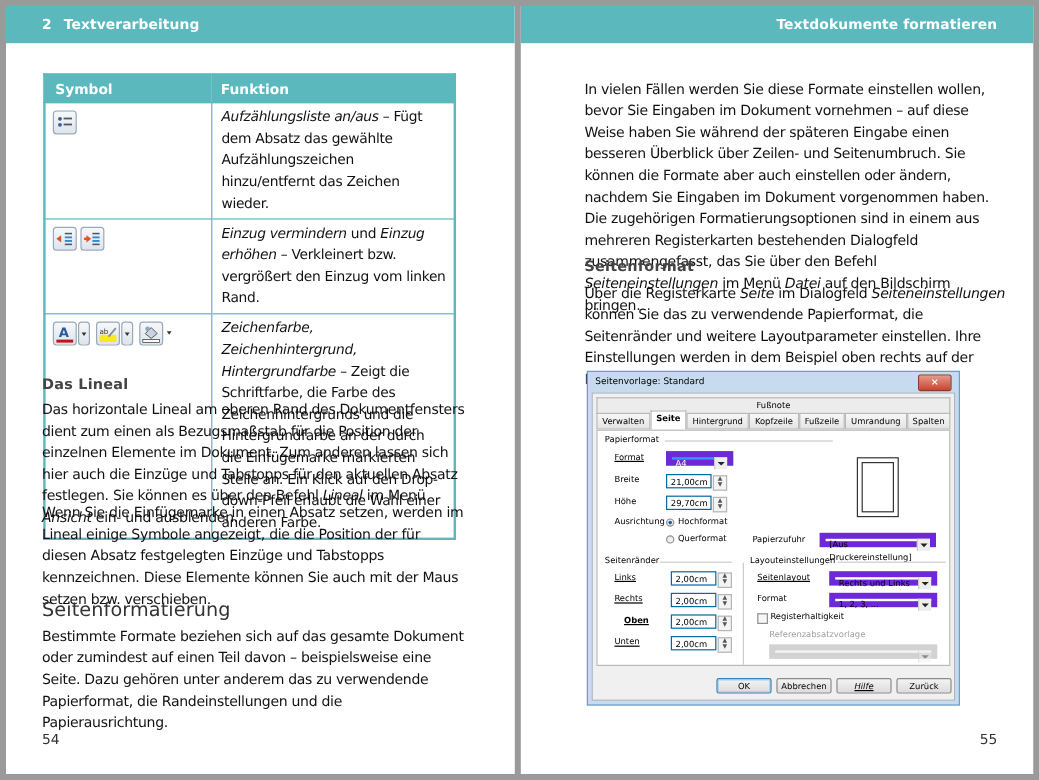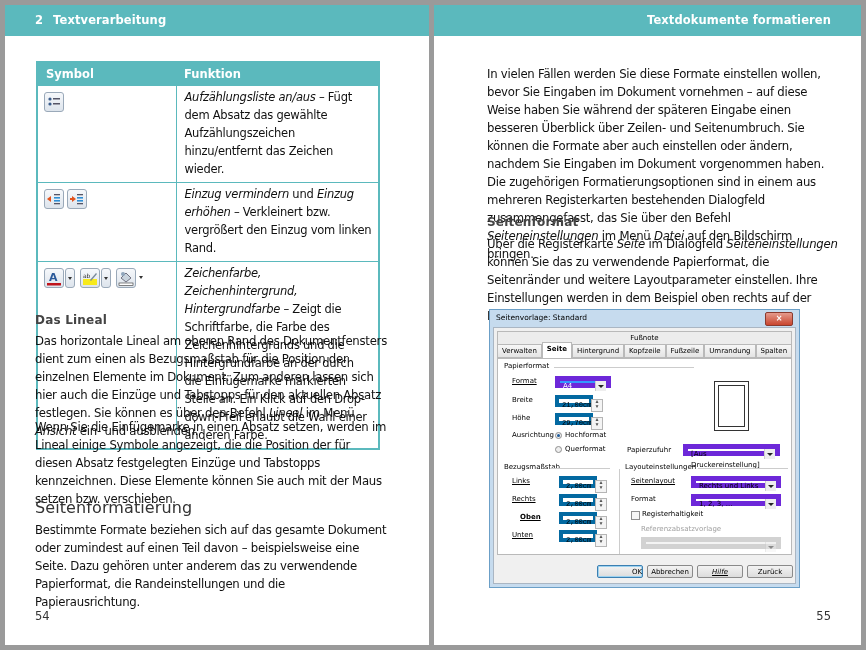--- a/index.html
+++ b/index.html
@@ -37,35 +37,35 @@
   .dlg-inner { position:absolute; left:3px; top:17px; right:3px; bottom:3px; background:#f0f0f0; border:1px solid #aab6c3; }
   .tabrow1 { position:absolute; left:3px; right:3px; top:3px; height:13px; background:#ececec; border:1px solid #b9b9b9; border-bottom:none; font-size:7px; text-align:center; line-height:13px; }
   .tabrow2 { position:absolute; left:3px; right:3px; top:16px; height:14px; display:flex; }
   .tab { flex:1 1 auto; border:1px solid #b9b9b9; background:linear-gradient(#f7f7f7,#e4e4e4); font-size:7px; text-align:center; line-height:13px; color:#000; }
   .tab.active { background:#fff; font-weight:bold; border-bottom-color:#fff; margin-top:-2px; height:17px; }
   .tabpanel { position:absolute; left:3px; right:3px; top:30px; bottom:28px; background:#fff; border:1px solid #b9b9b9; }
   .grp-label { position:absolute; font-size:7px; color:#000; }
   .grp-line { position:absolute; height:1px; background:#ccc; }
   .lbl { position:absolute; font-size:7px; color:#000; }
   .u { text-decoration:underline; }
-  .field { position:absolute; height:12px; border:4px solid #0369a1; background:#fff; font-size:7px; line-height:12px; padding-left:3px; box-sizing:border-box;font-family:Liberation Mono, monospace; }
+  .field { position:absolute; height:12px; border:1px solid #0369a1; background:#fff; font-size:7px; line-height:12px; padding-left:3px; box-sizing:border-box; }
   .spin { position:absolute; right:-14px; top:0; width:10px; height:11px; border:1px solid #b5b5b5; background:#f4f4f4; font-size:5px; line-height:5px; text-align:center; color:#555; }
   .sel { position:absolute; height:12px; border:5px solid #6d28d9; background:#fff; font-size:7px; line-height:11px; padding-left:3px; box-sizing:border-box; }
   .sel .arr { position:absolute; right:0; top:0; width:10px; height:10px; border-left:1px solid #ccc; background:#eee; }
   .sel .arr::after { content:""; position:absolute; left:2px; top:4px; border-left:3px solid transparent; border-right:3px solid transparent; border-top:3px solid #222; }
   .sel.hl { background:#3399ff; color:#fff; }
   .sel.disabled { background:#f4f4f4; border-color:#d2d2d2; }
   .radio { position:absolute; width:7px; height:7px; border-radius:50%; border:1px solid #8f8f8f; background:#eee; box-sizing:border-box; }
   .radio.on::after { content:""; position:absolute; left:1px; top:1px; width:3px; height:3px; border-radius:50%; background:#1c5a9c; }
   .check { position:absolute; width:7px; height:7px; border:1px solid #8f8f8f; background:#f6f6f6; }
   .preview { position:absolute; left:216px; top:22px; width:33px; height:48px; border:1px solid #333; }
   .preview::after { content:""; position:absolute; left:3px; top:3px; right:3px; bottom:3px; border:1px solid #333; }
   .vline { position:absolute; width:1px; background:#ccc; }
   .dbtn { position:absolute; bottom:5px; height:13px; width:46px; border:1px solid #8a8a8a; border-radius:2px; background:linear-gradient(#f3f3f3,#dcdcdc); font-size:7px; text-align:center; line-height:12px; box-sizing:border-box; }
-  .dbtn.primary { border-color:#3c7fb1; box-shadow:inset 0 0 0 1px #9cd2f0;text-align:right; }
+  .dbtn.primary { border-color:#3c7fb1; box-shadow:inset 0 0 0 1px #9cd2f0; }
   .dimmed { color:#a0a0a0; }
 </style>
 </head>
 <body>
 
 <div class="page" id="page-left">
   <div class="header-band">
     <div class="header-text">
       <span class="hnum">2</span><span>Textverarbeitung</span>
     </div>
@@ -187,21 +187,21 @@
         <div class="field" style="left:57px; top:54px; width:38px;"><span>29,70cm</span><span class="spin">▲<br>▼</span></div>
         <div class="lbl" style="left:14px; top:72px;">Ausrichtung</div>
         <div class="radio on" style="left:57px; top:73px;"></div>
         <div class="lbl" style="left:67px; top:72px;">Hochformat</div>
         <div class="radio" style="left:57px; top:87px;"></div>
         <div class="lbl" style="left:67px; top:86px;">Querformat</div>
         <div class="lbl" style="left:129px; top:87px;">Papierzufuhr</div>
         <div class="sel" style="left:185px; top:85px; width:97px;"><span>[Aus Druckereinstellung]</span><span class="arr"></span></div>
         <div class="preview"></div>
 
-        <div class="grp-label" style="left:6px; top:104px;">Bezugsmaßstab</div>
+        <div class="grp-label" style="left:6px; top:104px;">Seitenränder</div>
         <div class="grp-line" style="left:52px; top:109px; width:60px;"></div>
         <div class="lbl u" style="left:14px; top:118px;">Links</div>
         <div class="field" style="left:61px; top:117px; width:38px;"><span>2,00cm</span><span class="spin">▲<br>▼</span></div>
         <div class="lbl u" style="left:14px; top:136px;">Rechts</div>
         <div class="field" style="left:61px; top:135px; width:38px;"><span>2,00cm</span><span class="spin">▲<br>▼</span></div>
         <div class="lbl u" style="left:22px; top:154px;font-weight:bold;">Oben</div>
         <div class="field" style="left:61px; top:153px; width:38px;"><span>2,00cm</span><span class="spin">▲<br>▼</span></div>
         <div class="lbl u" style="left:14px; top:172px;">Unten</div>
         <div class="field" style="left:61px; top:171px; width:38px;"><span>2,00cm</span><span class="spin">▲<br>▼</span></div>
 

